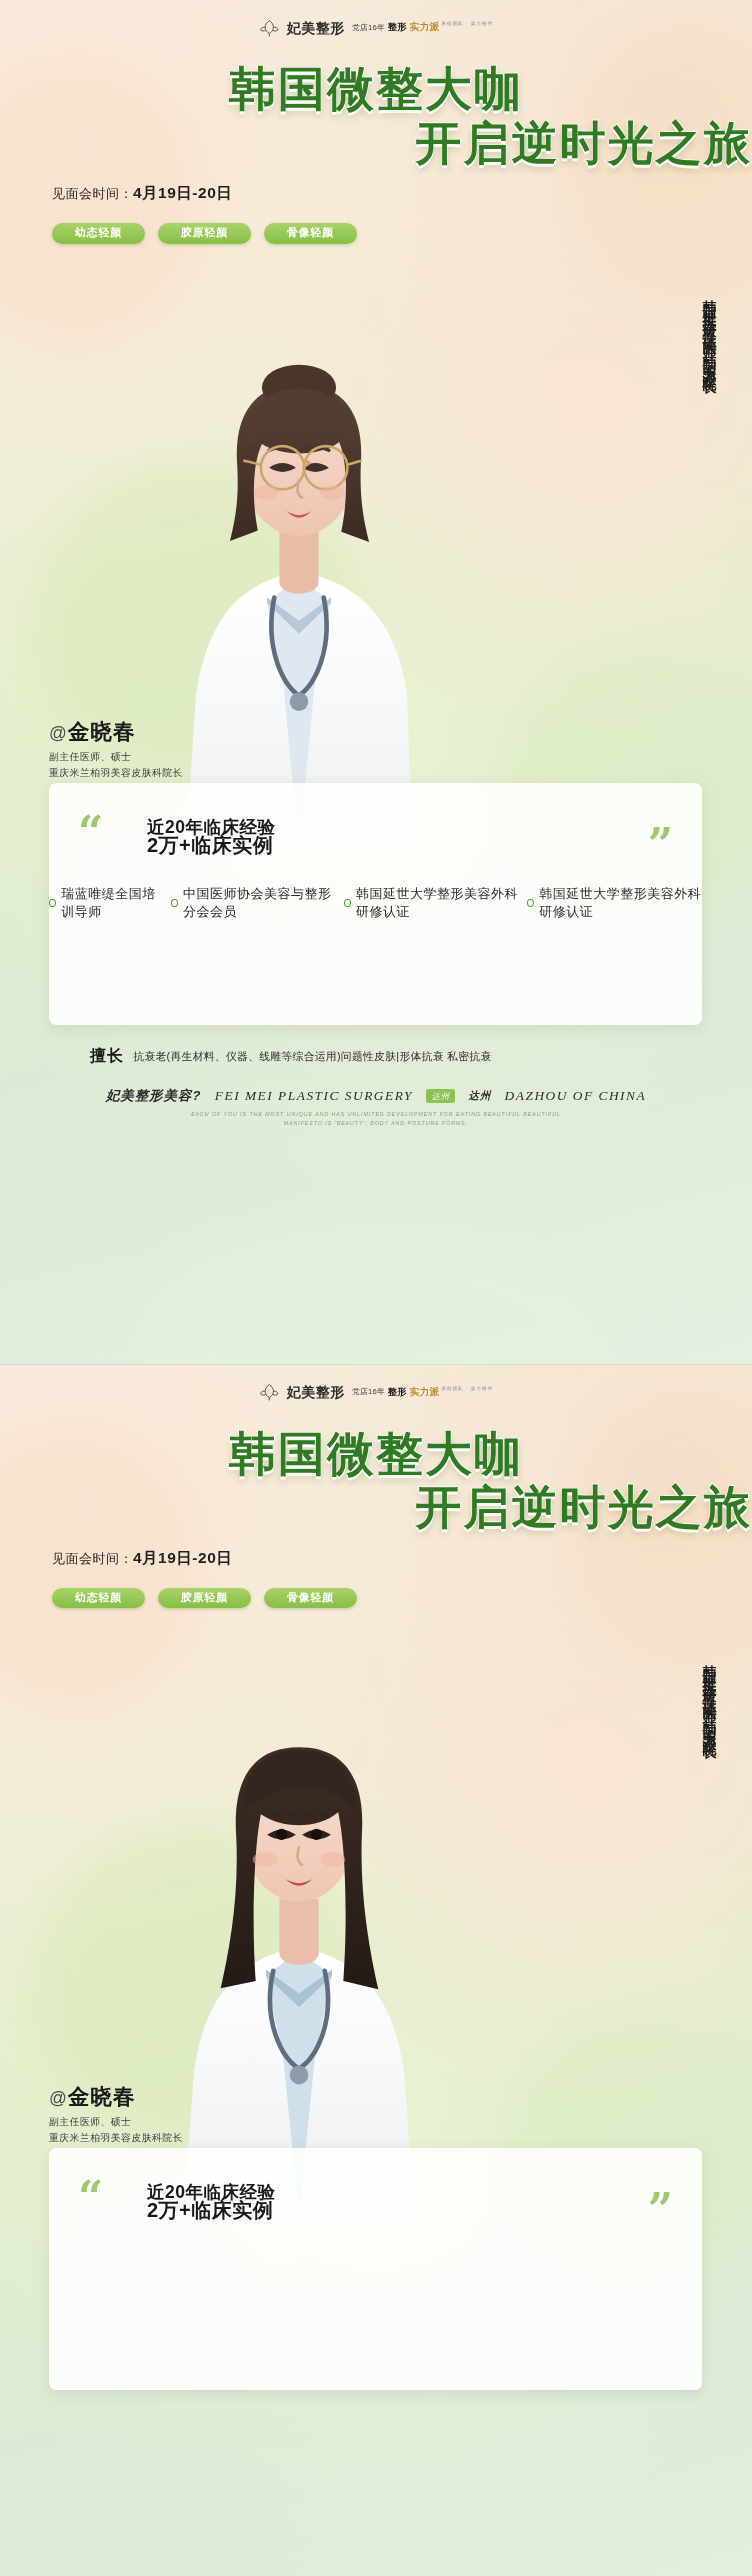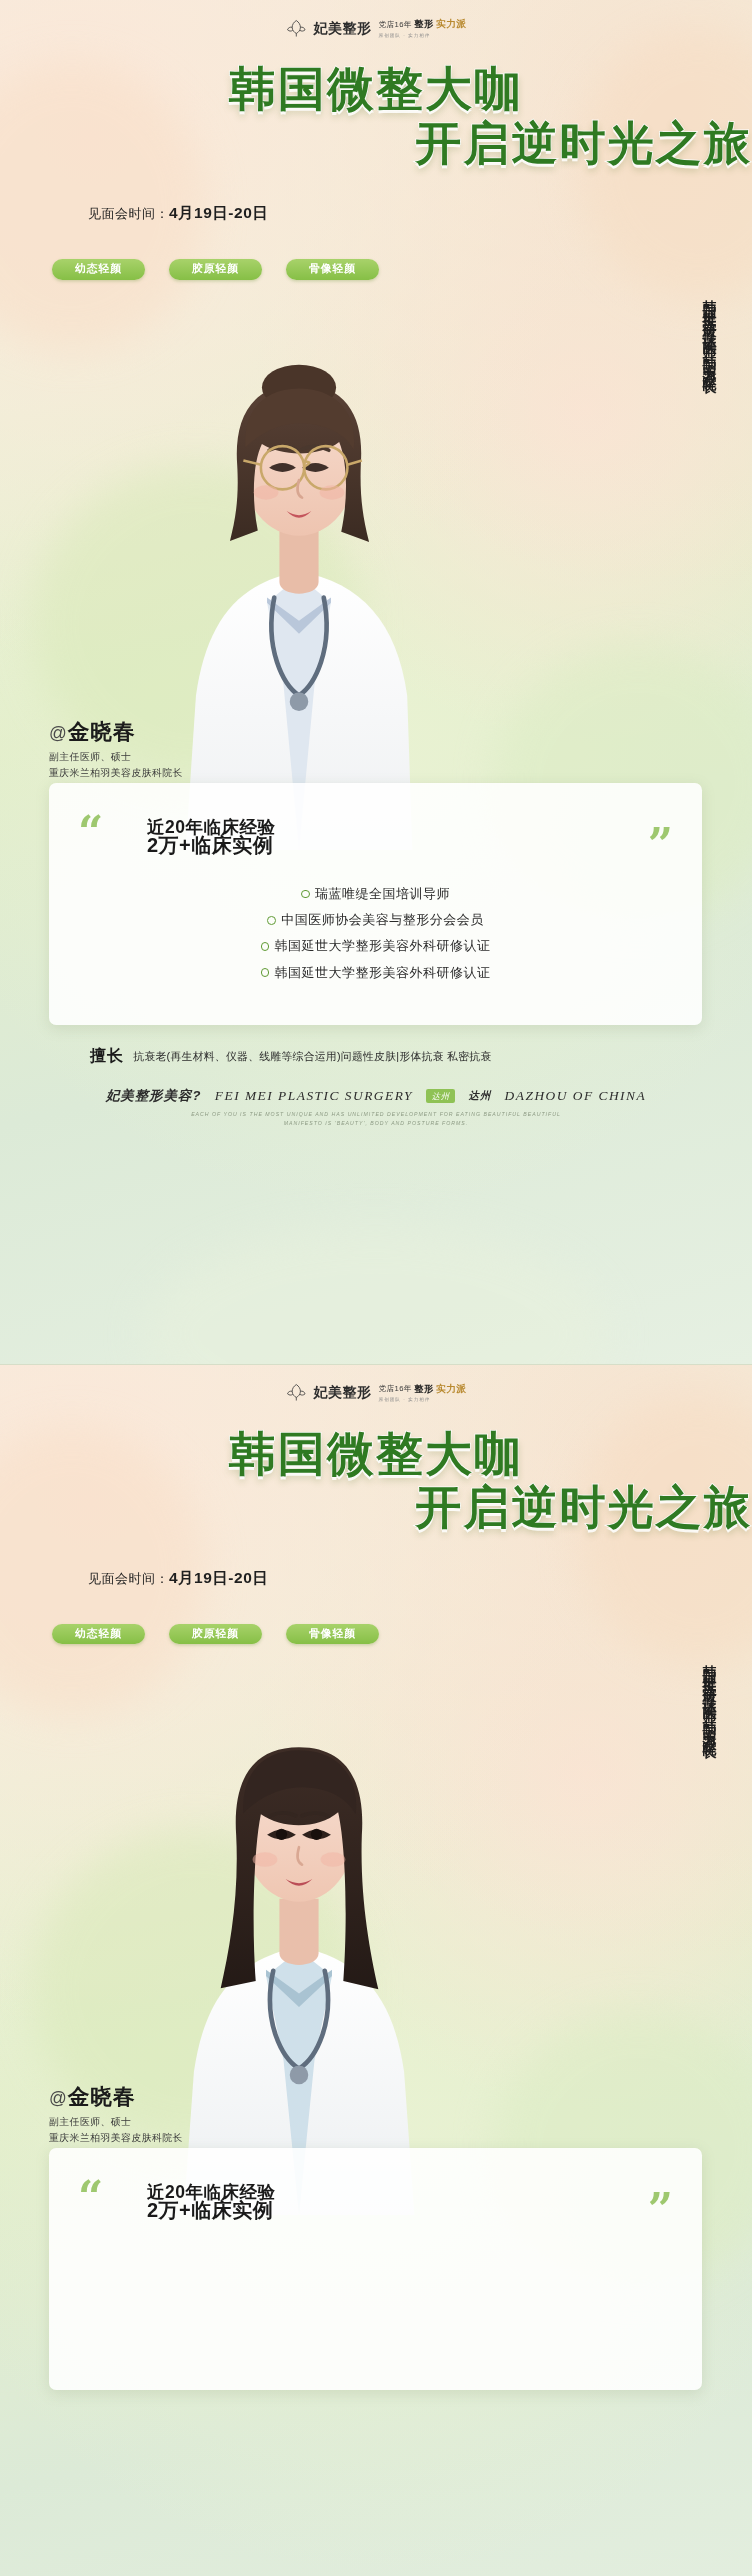--- a/index.html
+++ b/index.html
@@ -28,47 +28,47 @@
   .b2{width:242px;height:268px;right:-67px;top:31px;background:#f6ddc3;}
   .b3{width:330px;height:319px;left:31px;top:464px;background:#d9e9b9;opacity:.45;}
   .b4{width:289px;height:278px;right:-31px;top:644px;background:#dcecc4;opacity:.4;}
   .b5{width:464px;height:216px;left:144px;top:1226px;background:#e8f1dd;opacity:.5;}
 
   
   .logobar{position:absolute;left:0;top:17.5px;width:100%;display:flex;justify-content:center;align-items:center;gap:7.2px;}
   .logo-mark{width:20.6px;height:20.6px;position:relative;flex:0 0 auto;}
   .logo-mark svg{display:block;}
   .logo-cn{font-size:14px;font-weight:bold;color:#2e2e2e;letter-spacing:0.5px;line-height:1;}
-  .logo-sub{display:flex;flex-direction:column;gap:1.5px;}
+  .logo-sub{display:flex;flex-direction:row;gap:1.5px;}
   .logo-sub-top{font-size:7.7px;color:#3a3a3a;letter-spacing:0.3px;display:flex;align-items:center;gap:2.6px;}
   .logo-sub-top b{font-size:9.3px;color:#1f1f1f;}
   .logo-sub-top .hl{color:#b8892f;font-weight:bold;font-size:9.8px;}
   .logo-sub-bot{font-size:4.6px;color:#8a8a8a;letter-spacing:1px;}
 
   
   .headline{position:absolute;left:0;top:62px;width:100%;text-align:center;}
   .hl1,.hl2{
     font-family:"DejaVu Sans","Liberation Sans",sans-serif;
     font-weight:bold;
     font-size:47px;
     letter-spacing:2.1px;
     line-height:1.16;
     color:#2f7a22;
     -webkit-text-stroke:1.5px #ffffff;
     paint-order:stroke fill;
     text-shadow:0 2.6px 0 rgba(255,255,255,.85), 0 4.6px 7.2px rgba(90,120,40,.28);
   }
   .hl2{font-size:46px;text-align:right;}
 
-  .meet{position:absolute;left:52px;top:203px;font-size:14px;color:#1f1f1f;font-weight:bold;letter-spacing:0.5px;margin-left:36px;}
+  .meet{position:absolute;left:52px;top:183px;font-size:14px;color:#1f1f1f;font-weight:bold;letter-spacing:0.5px;}
   .meet .lbl{font-weight:normal;font-size:13px;}
   .meet .date{font-size:15.5px;}
 
   
-  .tags{position:absolute;left:52px;top:223px;display:flex;gap:24px;margin-top:36px;}
+  .tags{position:absolute;left:52px;top:223px;display:flex;gap:13px;}
   .tag{
     width:93px;height:20.6px;border-radius:10.3px;
     background:linear-gradient(180deg,#a8d26a 0%,#86bf46 100%);
     color:#ffffff;font-size:10.8px;font-weight:bold;letter-spacing:1px;
     display:flex;align-items:center;justify-content:center;
     box-shadow:0 1.5px 3.1px rgba(110,150,60,.3);
   }
 
   
   .vtext{
@@ -94,21 +94,21 @@
     position:absolute;left:49px;top:783px;width:653px;height:242px;
     background:rgba(255,255,255,.88);
     border-radius:7.2px;
     box-shadow:0 3.1px 13.4px rgba(120,140,100,.18);
   }
   .quote{position:absolute;font-family:"DejaVu Serif","Liberation Serif",serif;font-size:44px;color:#9ec86f;line-height:1;font-weight:bold;}
   .q-open{left:29px;top:28px;}
   .q-close{right:29px;top:40px;}
   .card-h1{position:absolute;left:98px;top:32px;font-size:17.5px;font-weight:bold;color:#1a1a1a;letter-spacing:0.5px;}
   .card-h2{position:absolute;left:98px;top:49px;font-size:20px;font-weight:bold;color:#1a1a1a;letter-spacing:0.5px;}
-  .bullets{position:absolute;left:0;top:102px;width:100%;display:flex;flex-direction:column;align-items:center;gap:8.2px;}
+  .bullets{position:absolute;left:0;top:102px;width:100%;display:flex;flex-direction:row;align-items:center;gap:8.2px;}
   .bullet{font-size:13px;color:#2a2a2a;letter-spacing:0.5px;display:flex;align-items:center;gap:5.2px;}
   .bullet .dot{display:inline-block;width:8.8px;height:8.8px;border-radius:50%;border:1.5px solid #5f9a33;box-sizing:border-box;}
 
   
   .spec{position:absolute;left:49px;top:1046px;display:flex;align-items:center;gap:9.3px;}
   .spec-lbl{font-size:16px;font-weight:bold;color:#1b1b1b;letter-spacing:1px;margin-left:41px;}
   .spec-txt{font-size:10.8px;color:#2b2b2b;letter-spacing:0.3px;}
 
   
   .footer{position:absolute;left:0;top:1087px;width:100%;font-style:italic;}

